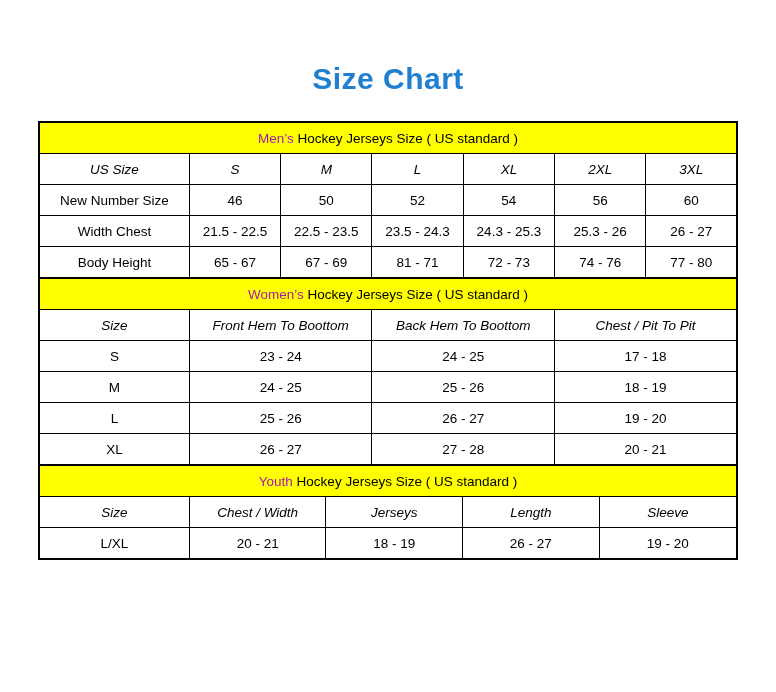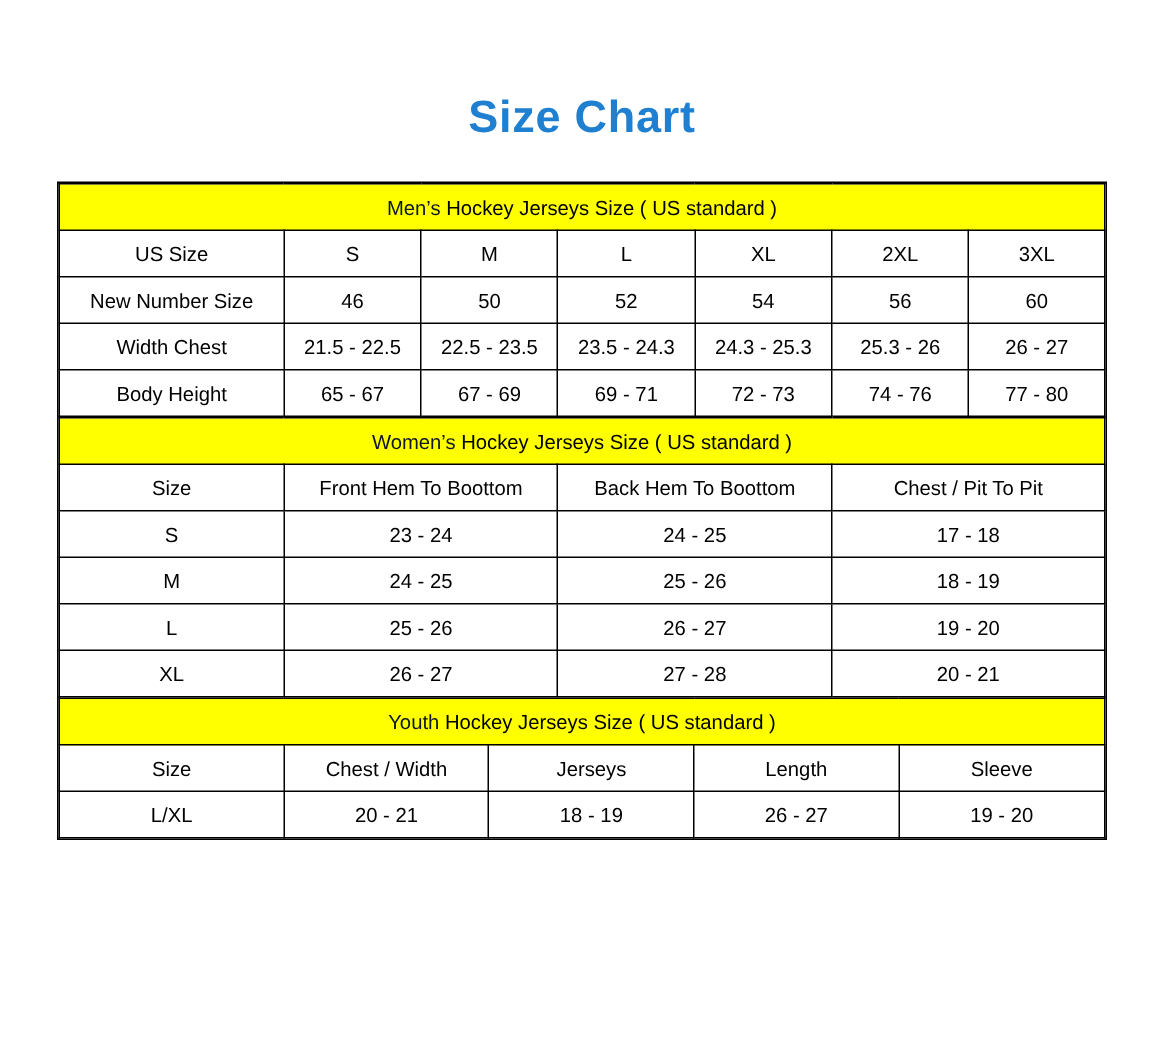--- a/index.html
+++ b/index.html
@@ -52,24 +52,25 @@
     padding: 2px 2px;
     font-weight: normal;
   }
   .section-head td {
     background: #ffff00;
     font-weight: bold;
     font-size: 15px;
     height: 30px;
   }
   .section-head .accent {
-    color: #0f172a;
+    color: #a21caf;
   }
   .colhead td {
     font-weight: bold;
+    font-style: italic;
   }
   .rowlabel {
     font-weight: normal;
   }
   .rowlabel-b {
     font-weight: bold;
   }
 </style>
 </head>
 <body>
@@ -118,21 +119,21 @@
           <td>22.5 - 23.5</td>
           <td>23.5 - 24.3</td>
           <td>24.3 - 25.3</td>
           <td>25.3 - 26</td>
           <td>26 - 27</td>
         </tr>
         <tr>
           <td class="rowlabel">Body Height</td>
           <td>65 - 67</td>
           <td>67 - 69</td>
-          <td>69 - 71</td>
+          <td>81 - 71</td>
           <td>72 - 73</td>
           <td>74 - 76</td>
           <td>77 - 80</td>
         </tr>
       </tbody>
     </table>
 
     <table class="sz">
       <colgroup>
         <col style="width:21.5%">

